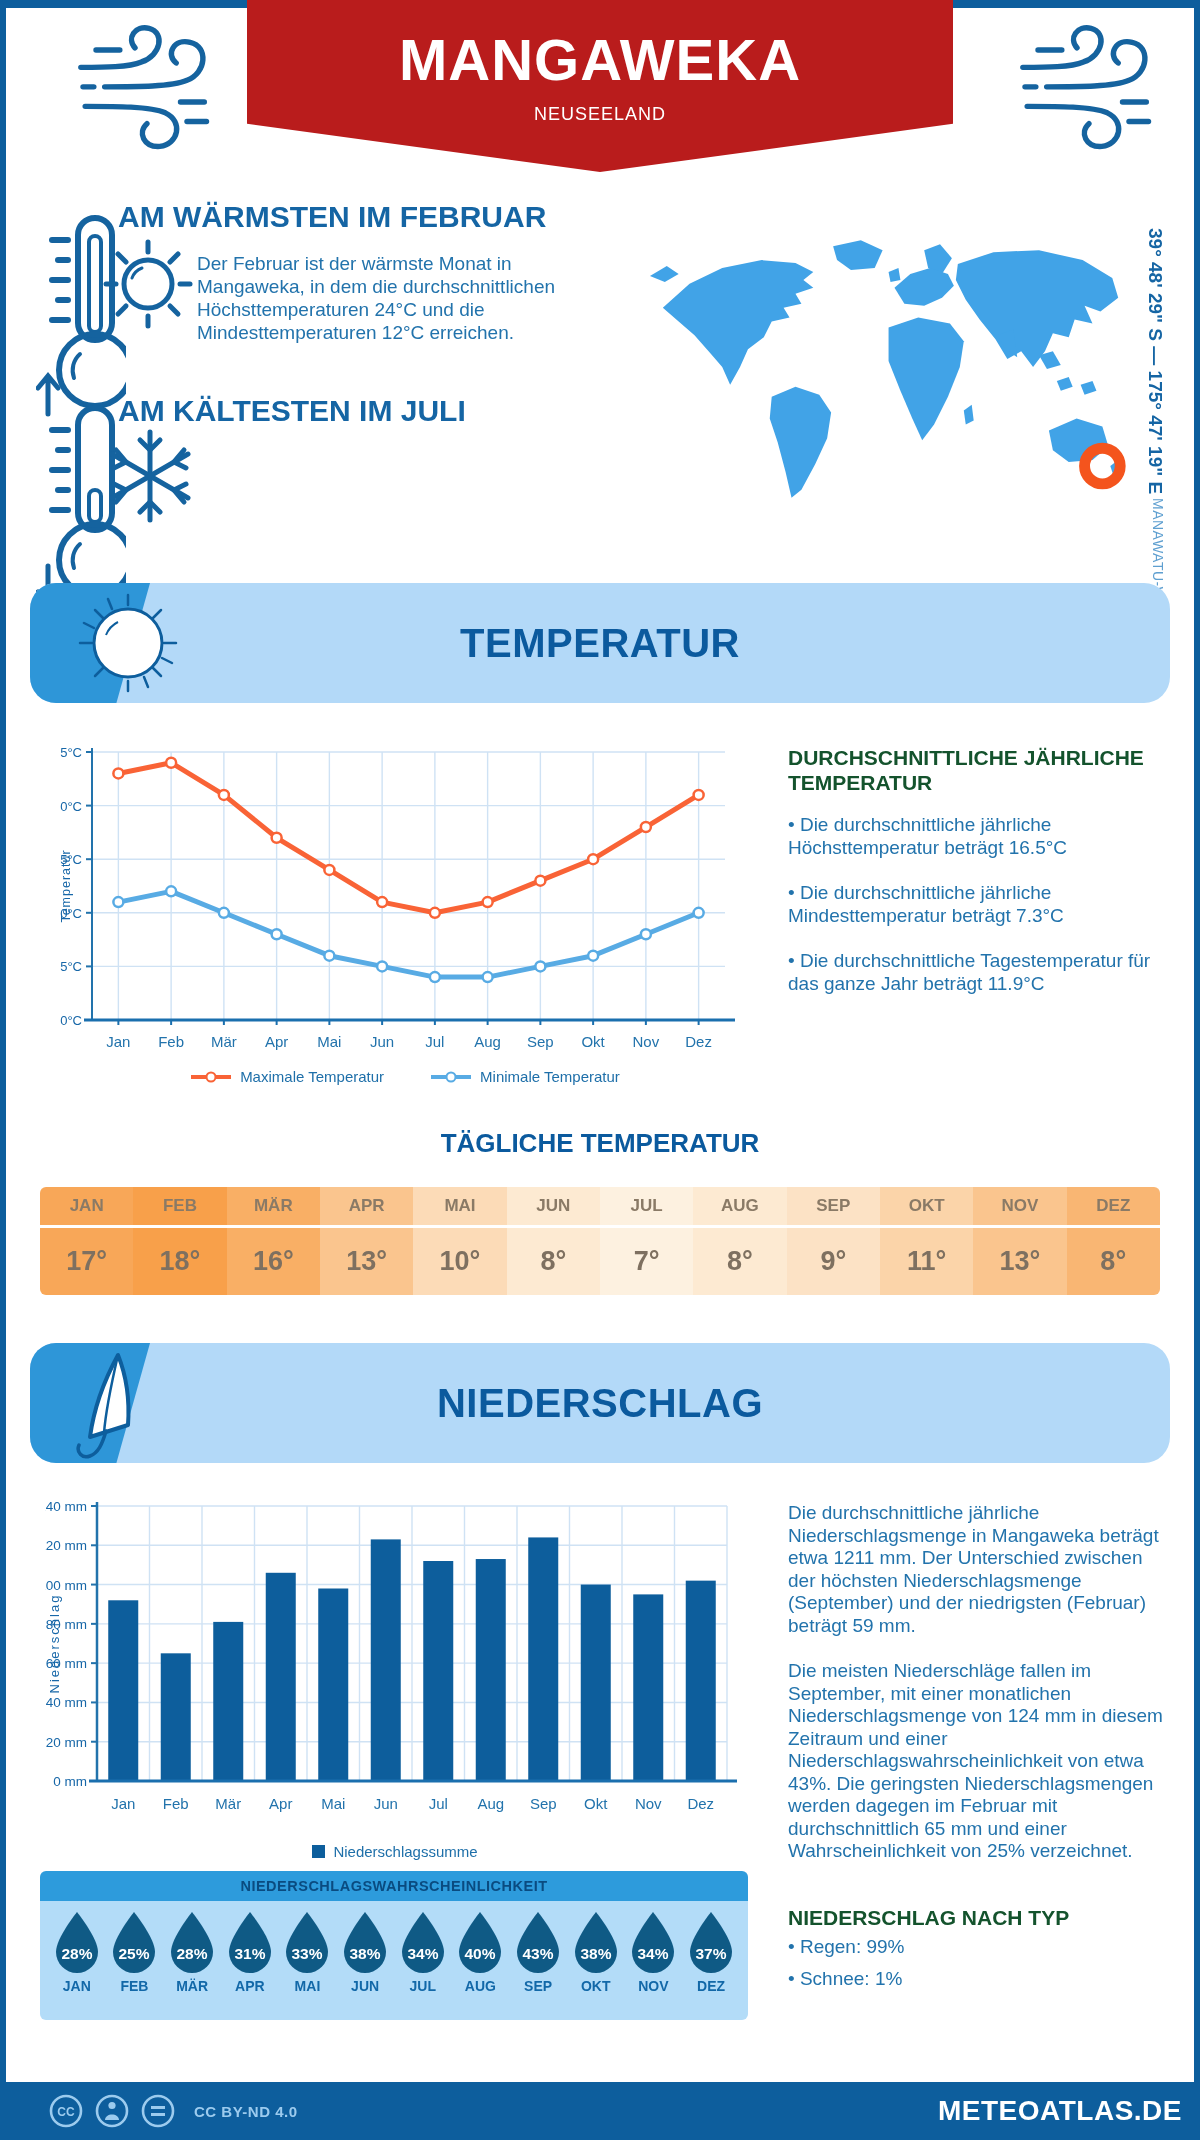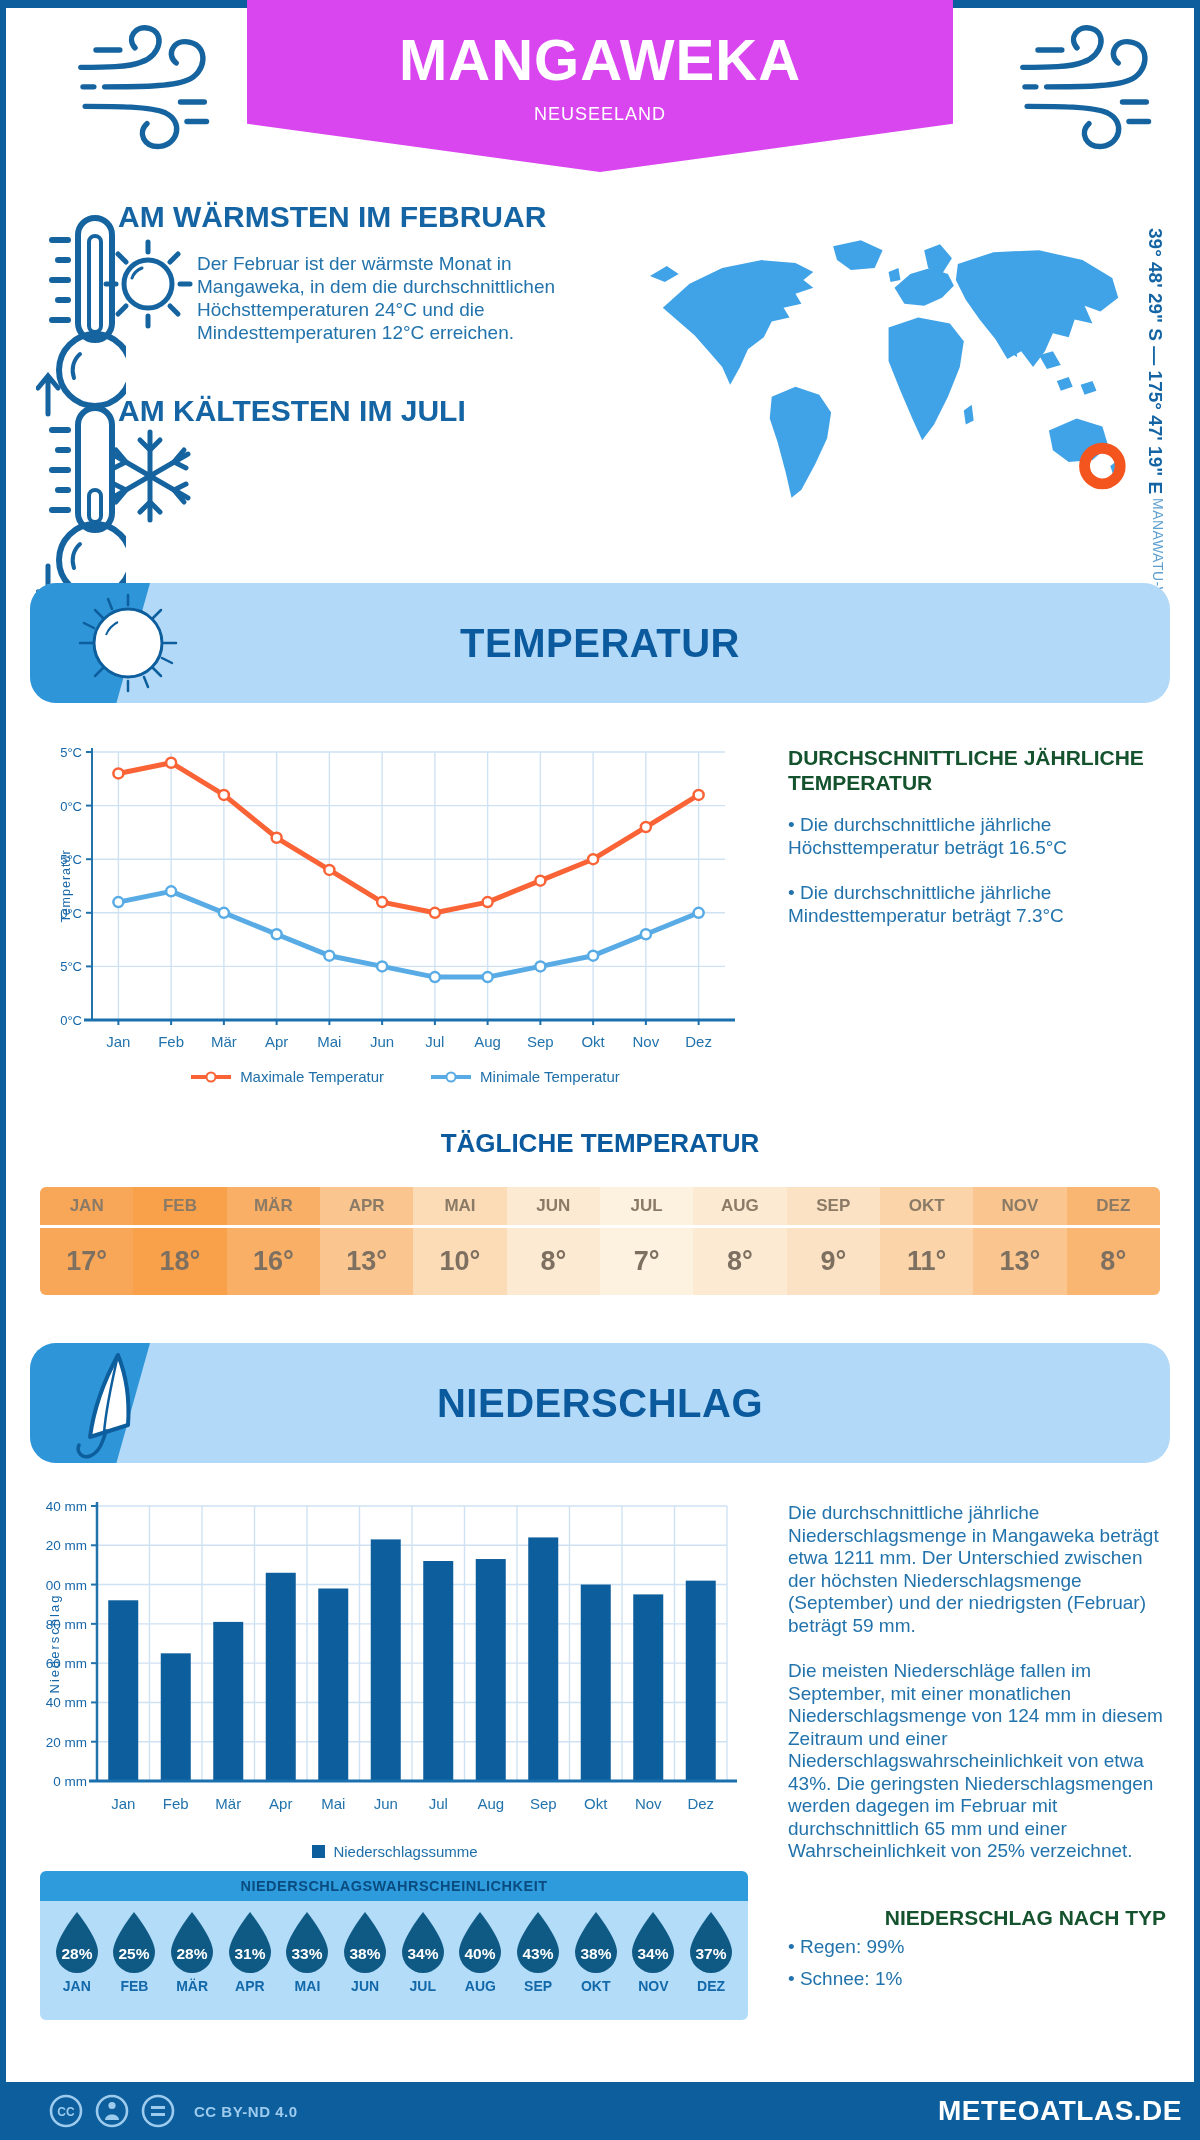--- a/index.html
+++ b/index.html
@@ -4,21 +4,21 @@
 <style>
   html,body{margin:0;padding:0;background:#e8e8e8;}
   .page{position:relative;width:1200px;height:2140px;background:#ffffff;overflow:hidden;
         font-family:"Liberation Sans",sans-serif;margin:0 auto;}
   .abs{position:absolute;}
   
   .border-top{left:0;top:0;width:1200px;height:8px;background:#0D5E9D;}
   .border-left{left:0;top:0;width:6px;height:2140px;background:#0D5E9D;}
   .border-right{left:1194px;top:0;width:6px;height:2140px;background:#0D5E9D;}
   
-  .header-banner{left:247px;top:0;width:706px;height:172px;background:#d946ef;
+  .header-banner{left:247px;top:0;width:706px;height:172px;background:#b91c1c;
     -webkit-clip-path:polygon(0 0,100% 0,100% 72%,50% 100%,0 72%);
     clip-path:polygon(0 0,100% 0,100% 72%,50% 100%,0 72%);}
   .header-title{left:0;top:26px;width:706px;text-align:center;color:#fff;font-size:58px;font-weight:bold;letter-spacing:1px;}
   .header-subtitle{left:0;top:104px;width:706px;text-align:center;color:#fff;font-size:18px;letter-spacing:1px;}
   
   .hl-title{font-size:30px;font-weight:bold;color:#1565A4;white-space:nowrap;}
   .hl-text{font-size:19px;line-height:23px;color:#2273AC;}
   
   .coords-wrap{left:1144px;top:228px;height:330px;writing-mode:vertical-rl;display:flex;}
   .coords-main{font-size:19px;font-weight:bold;color:#1565A4;white-space:nowrap;}
@@ -308,20 +308,21 @@
           <circle cx="21" cy="6" r="4.5" fill="#fff" stroke="#58ABE4" stroke-width="2"></circle>
         </svg>
         <span>Minimale Temperatur</span>
       </div>
     </div>
 
   <div class="abs col-head" style="left:788px;top:745px;width:370px;">DURCHSCHNITTLICHE JÄHRLICHE TEMPERATUR</div>
   <div class="abs col-text" style="left:788px;top:814px;width:375px;">
       <div class="bullet-item">• Die durchschnittliche jährliche Höchsttemperatur beträgt 16.5°C</div>
       <div class="bullet-item">• Die durchschnittliche jährliche Mindesttemperatur beträgt 7.3°C</div>
+      <div class="bullet-item">• Die durchschnittliche Tagestemperatur für das ganze Jahr beträgt 11.9°C</div>
     </div>
 
   <div class="abs daily-title">TÄGLICHE TEMPERATUR</div>
   <div class="abs temp-table">
       <div class="temp-col" style="background: rgb(248, 167, 88);">
         <div class="m">JAN</div>
                    <div class="v">17°</div>
       </div>
       <div class="temp-col" style="background: rgb(248, 160, 74);">
         <div class="m">FEB</div>
@@ -452,21 +453,21 @@
         <span style="width:13px;height:13px;background:#0D5E9C;display:inline-block;"></span>
         <span>Niederschlagssumme</span>
       </div>
     </div>
 
   <div class="abs col-text" style="left:788px;top:1502px;width:378px;">
     <div>Die durchschnittliche jährliche Niederschlagsmenge in Mangaweka beträgt etwa 1211 mm. Der Unterschied zwischen der höchsten Niederschlagsmenge (September) und der niedrigsten (Februar) beträgt 59 mm.</div>
     <div style="height:23px;"></div>
     <div>Die meisten Niederschläge fallen im September, mit einer monatlichen Niederschlagsmenge von 124 mm in diesem Zeitraum und einer Niederschlagswahrscheinlichkeit von etwa 43%. Die geringsten Niederschlagsmengen werden dagegen im Februar mit durchschnittlich 65 mm und einer Wahrscheinlichkeit von 25% verzeichnet.</div>
   </div>
-  <div class="abs col-head" style="left:788px;top:1905px;width:378px;text-align:right;">NIEDERSCHLAG NACH TYP</div>
+  <div class="abs col-head" style="left:788px;top:1905px;width:378px;">NIEDERSCHLAG NACH TYP</div>
   <div class="abs col-text" style="left:788px;top:1936px;width:378px;">
       <div class="type-bullet">• Regen: 99%</div>
       <div class="type-bullet">• Schnee: 1%</div>
     </div>
 
   <div class="abs prob-panel">
     <div class="prob-header">NIEDERSCHLAGSWAHRSCHEINLICHKEIT</div>
     <div class="prob-body">
         <div class="drop-wrap">
           <svg width="46" height="64" viewBox="0 0 46 64">

